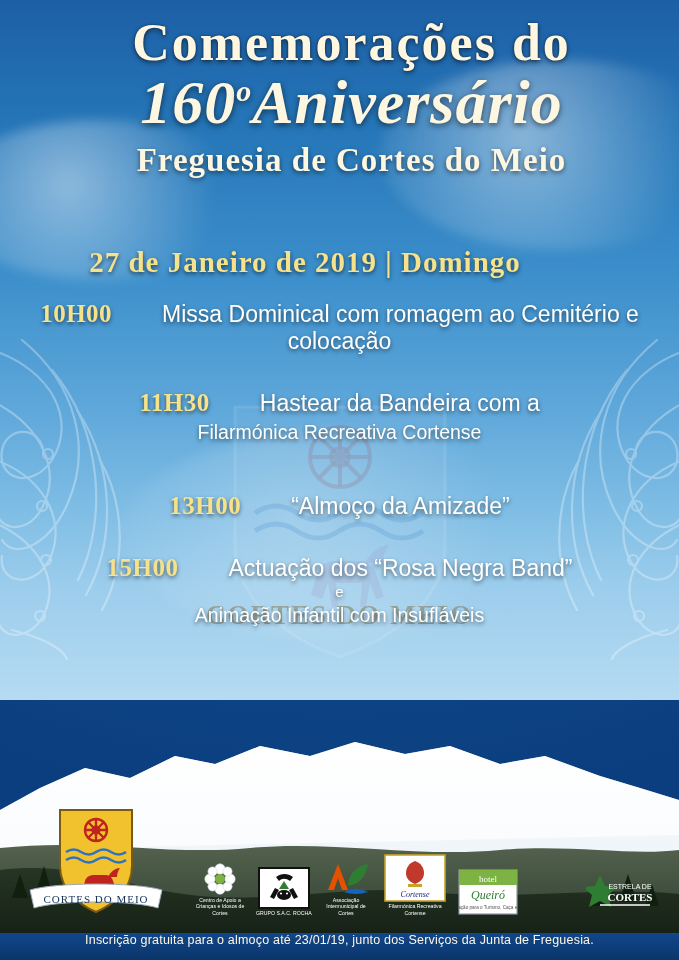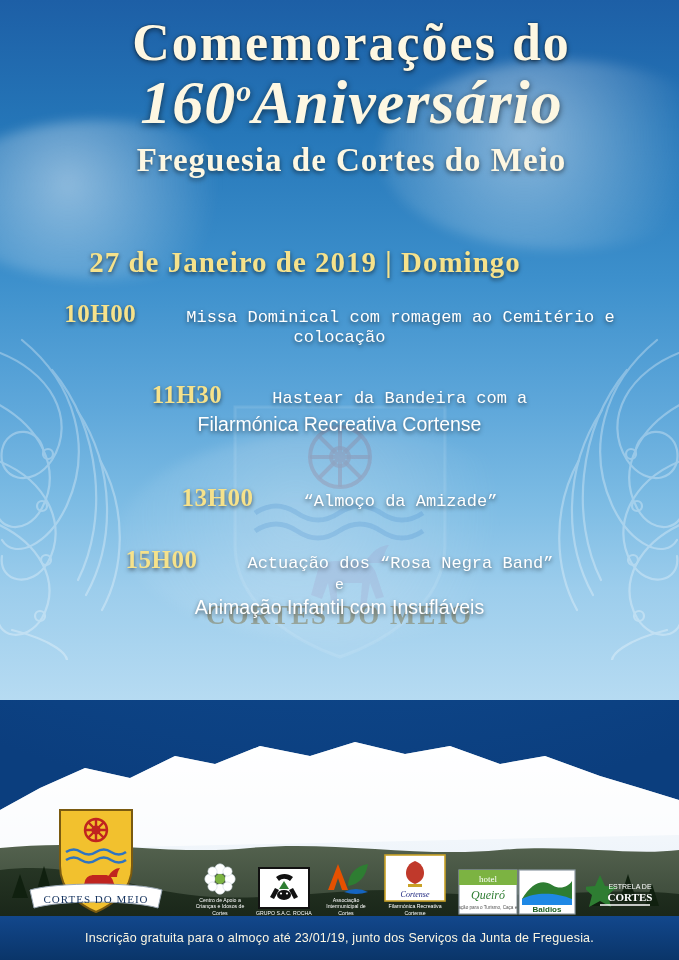--- a/index.html
+++ b/index.html
@@ -103,22 +103,22 @@
   .pitem { text-align:center; color:#ffffff; text-shadow:0 2px 4px rgba(0,0,0,.55); }
   .pitem .time {
     color:#f6e28b;
     font-family:"Liberation Serif", serif;
     font-weight:bold;
     font-size:25px;
     letter-spacing:.5px;
     margin-right:6px;
   }
   .pitem .txt {
-    font-family:Liberation Mono, monospace;
-    font-size:17px;
+    font-family:Liberation Sans, sans-serif;
+    font-size:23px;
     padding-left:44px;
   }
   .pitem .l2 {
     display:block;
     font-family:"Liberation Sans", sans-serif;
     font-size:19.5px;
     margin-top:4px;
   }
   .pitem.p1 { margin:0 20px; }
   .pitem.p2 { margin-top:34px; }
@@ -137,23 +137,23 @@
     text-align:center;
   }
   .logo .cap {
     font-size:5.2px; line-height:1.25; color:#1a1a1a; margin-top:1px;
     font-family:"Liberation Sans", sans-serif;
     max-width:56px;
   }
   .logo .capw { color:#ffffff; }
 
   .footerbar {
-    position:absolute; left:0; bottom:0; width:679px; height:44px;
+    position:absolute; left:0; bottom:0; width:679px; height:27px;
     background:linear-gradient(180deg,#12478c,#0a3569);
-    display:flex; align-items:center; justify-content:center;
+    display:flex; justify-content:center;
   }
   .footerbar span {
     font-family:"Liberation Sans", sans-serif;
     font-size:12.5px; color:#fdf7e2; letter-spacing:.2px;
   }
 </style>
 </head>
 <body>
 
 <div id="poster">
@@ -393,29 +393,20 @@
       <svg width="60" height="46" viewBox="0 0 60 46">
         <rect x="1" y="1" width="58" height="44" fill="#ffffff" stroke="#8e9aa4" stroke-width="1.2"></rect>
         <path d="M1,1 H59 V16 H1 Z" fill="#7cb342"></path>
         <text x="30" y="13" text-anchor="middle" font-family="Liberation Serif, serif" font-size="9" fill="#ffffff">hotel</text>
         <text x="30" y="30" text-anchor="middle" font-family="Liberation Serif, serif" font-size="12" font-style="italic" fill="#2e7d32">Queiró</text>
         <text x="30" y="40" text-anchor="middle" font-family="Liberation Sans, sans-serif" font-size="4.6" fill="#555555">Associação para o Turismo, Caça e Pesca</text>
       </svg>
       <div class="cap capw" style="visibility:hidden;height:0;">Queiró</div>
     </div>
 
-    <div class="logo" style="left:518px;">
-      <svg width="58" height="46" viewBox="0 0 58 46">
-        <rect x="1" y="1" width="56" height="44" fill="#ffffff" stroke="#8e9aa4" stroke-width="1.2"></rect>
-        <path d="M4,30 C14,14 24,10 34,16 C42,21 50,18 54,12 L54,30 Z" fill="#2e7d32"></path>
-        <path d="M4,30 C18,22 40,24 54,30 L54,36 L4,36 Z" fill="#1e88e5"></path>
-        <text x="29" y="43" text-anchor="middle" font-family="Liberation Sans, sans-serif" font-size="8" fill="#1b5e20" font-weight="bold">Baldios</text>
-      </svg>
-      <div class="cap capw" style="visibility:hidden;height:0;">Baldios</div>
-    </div>
 
     <div class="logo" style="left:586px;">
       <svg width="66" height="44" viewBox="0 0 66 44">
         <path d="M14,4 l5,11 12,1 -9,8 3,12 -11,-6 -11,6 3,-12 -9,-8 12,-1 z" fill="#2e7d32"></path>
         <text x="44" y="18" text-anchor="middle" font-family="Liberation Sans, sans-serif" font-size="7" fill="#ffffff">ESTRELA DE</text>
         <text x="44" y="30" text-anchor="middle" font-family="Liberation Serif, serif" font-size="11" fill="#ffffff" font-weight="bold">CORTES</text>
         <path d="M14,34 H64" stroke="#ffffff" stroke-width="1.4"></path>
       </svg>
       <div class="cap capw" style="visibility:hidden;height:0;">ESTRELA DE CORTES</div>
     </div>

